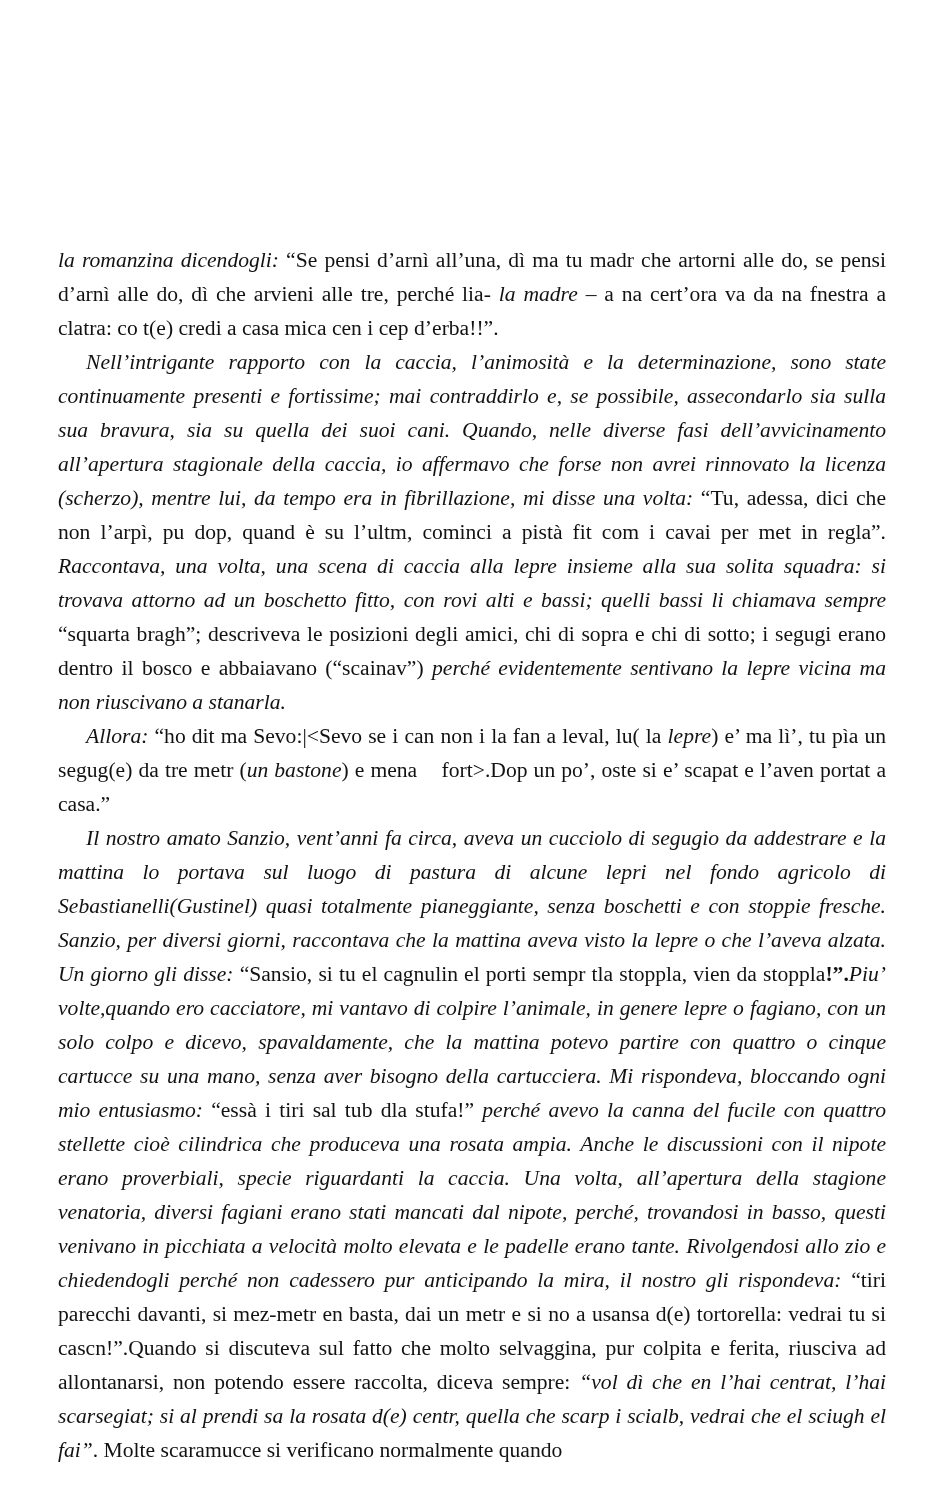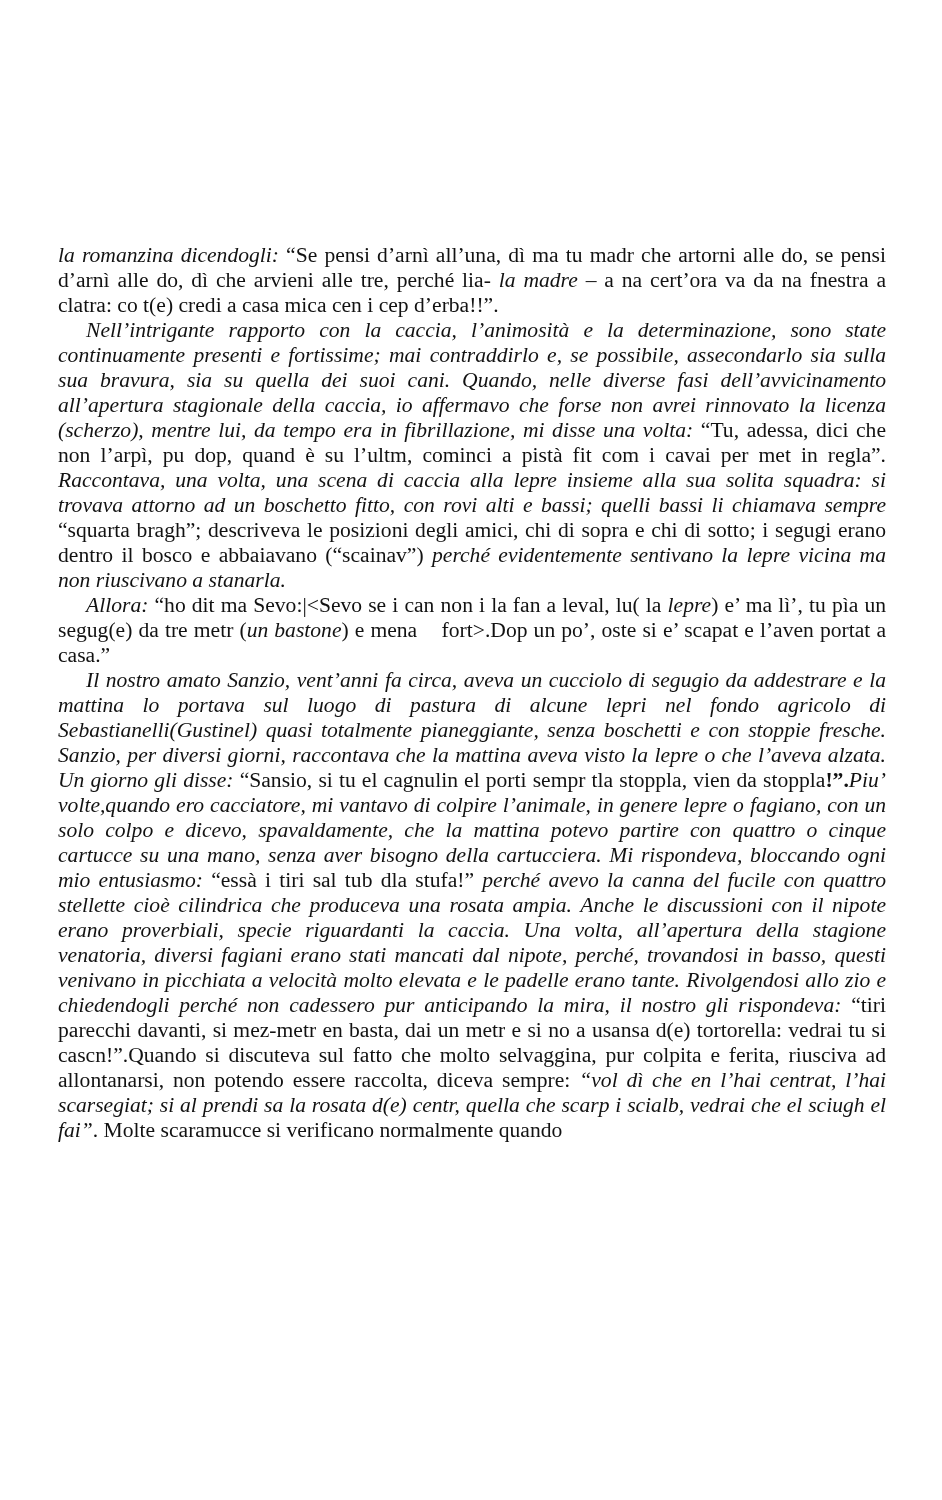--- a/index.html
+++ b/index.html
@@ -19,21 +19,21 @@
     background: #ffffff;
     overflow: hidden;
     box-sizing: border-box;
   }
   .text-block {
     position: absolute;
     left: 58px;
     top: 243px;
     width: 828px;
     font-size: 21.6px;
-    line-height: 25px;
+    line-height: 34px;
     text-align: justify;
     text-justify: inter-word;
     color: #121212;
     -webkit-font-smoothing: antialiased;
   }
   .para {
     margin: 0;
     text-align: justify;
     hyphens: manual;
   }

